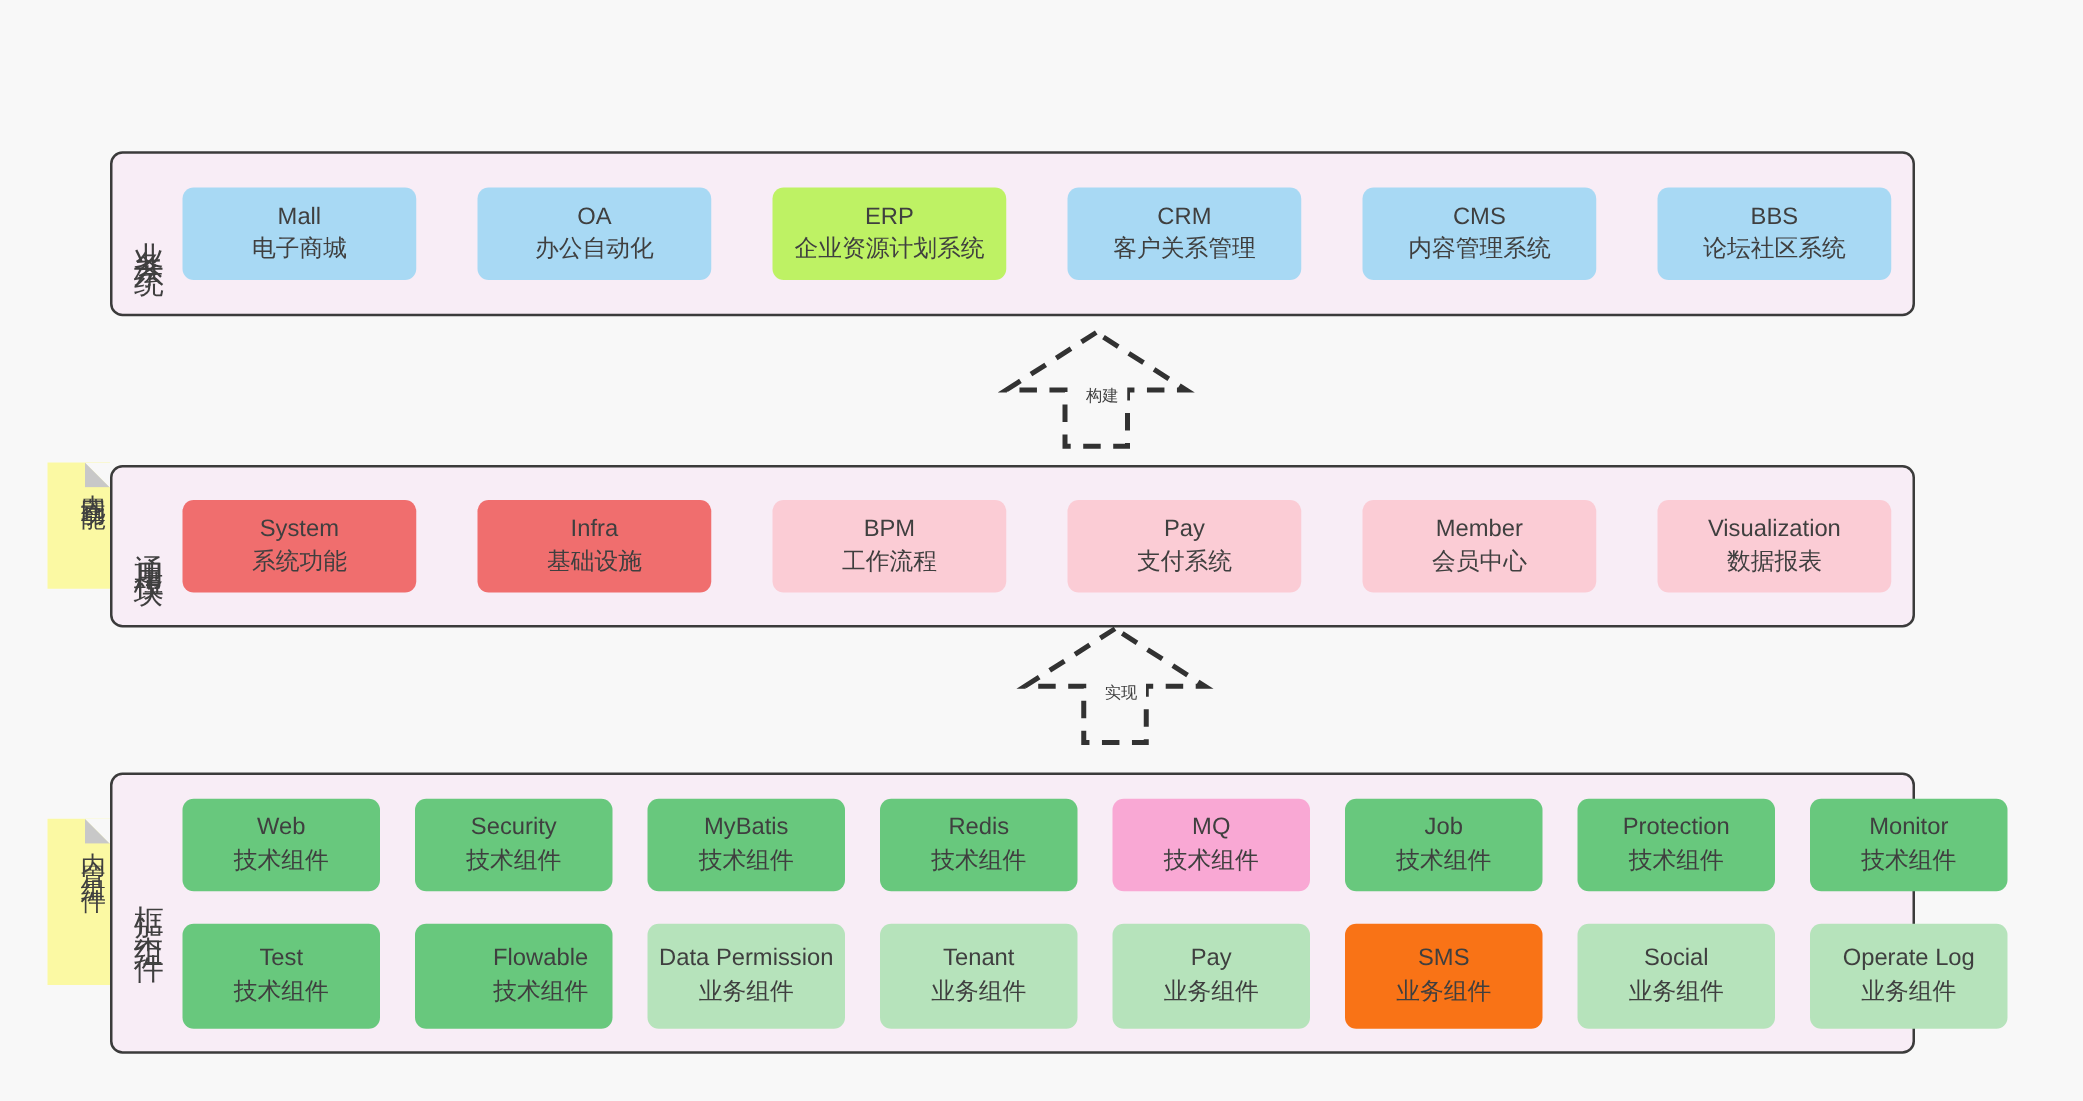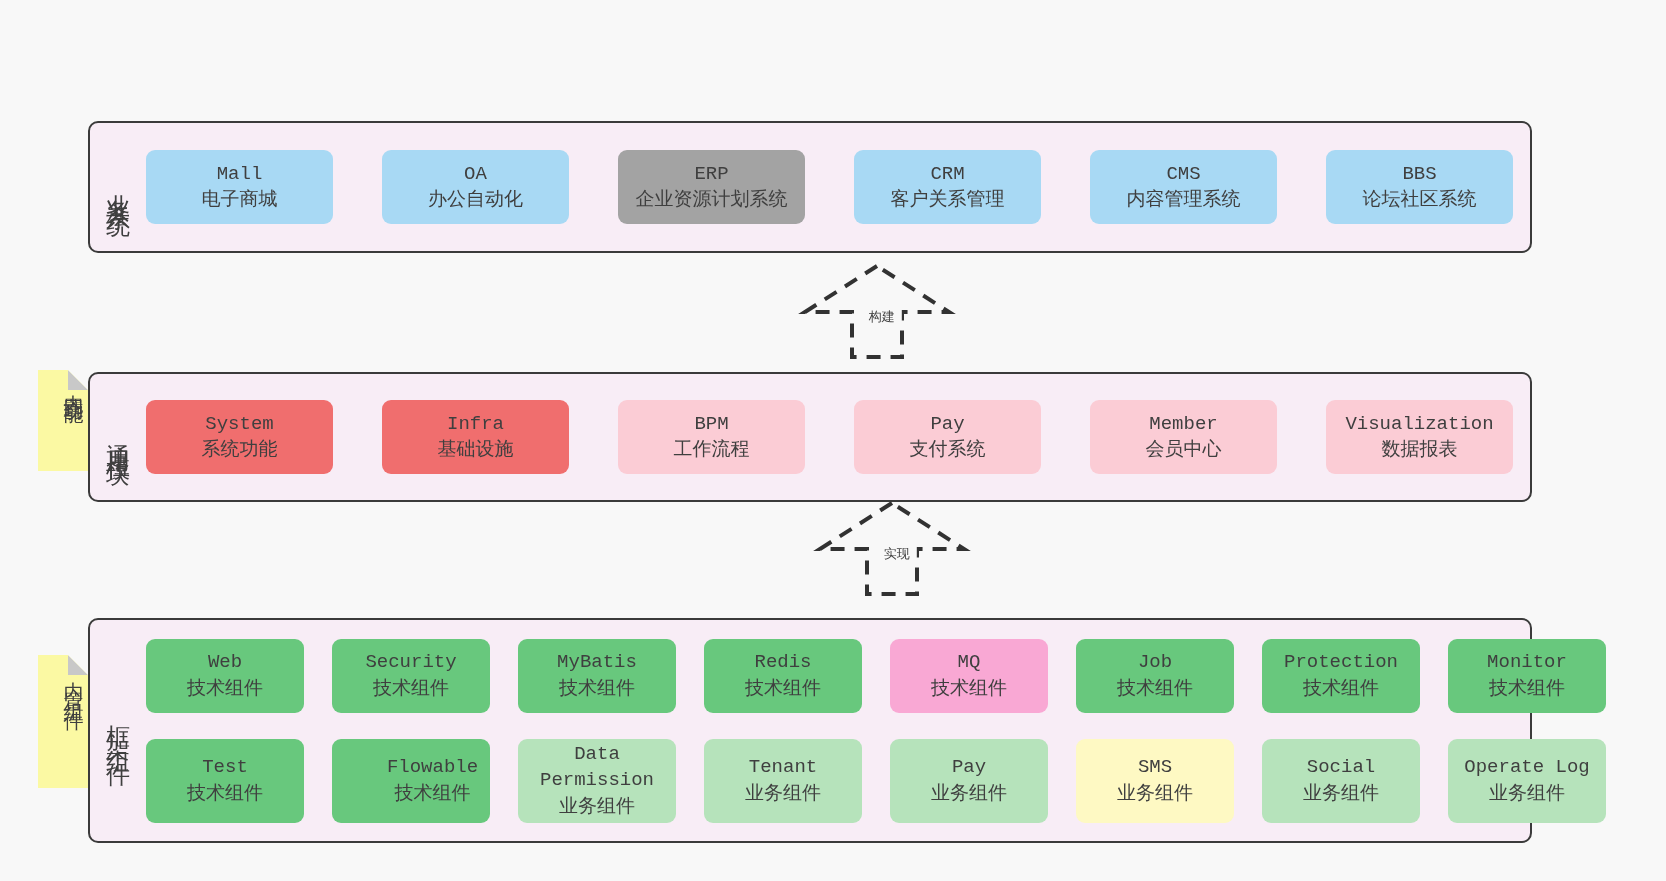--- a/index.html
+++ b/index.html
@@ -15,21 +15,21 @@
   .layer-bot{top:618px;height:225px;}
 
   .layer-label{width:56px;display:flex;align-items:center;justify-content:center;
                writing-mode:vertical-rl;text-orientation:upright;
                font-size:24px;color:#3f3f3f;letter-spacing:6px;}
   .layer-bot .layer-label{letter-spacing:13px;}
 
   .boxes{flex:1;display:flex;align-items:center;gap:49px;padding-right:18px;}
   .box{border-radius:9px;display:flex;flex-direction:column;align-items:center;
        justify-content:center;text-align:center;color:#3f3f3f;
-       font-size:19px;line-height:1.38;font-family:Liberation Mono, monospace;}
+       font-size:19px;line-height:1.38;}
   .box-lg{width:187px;height:74px;flex:none;}
 
   
   .rows{flex:1;display:flex;flex-direction:column;justify-content:center;
         gap:26px;padding-right:16px;}
   .row{display:flex;gap:28px;}
   .box-sm{width:158px;flex:none;padding:0 3px;box-sizing:border-box;}
   .row-1 .box-sm{height:74px;}
   .row-2 .box-sm{height:84px;}
 
@@ -64,21 +64,21 @@
     <div class="layer-label">业务系统</div>
     <div class="boxes">
       <div class="box box-lg" style="background: rgb(168, 217, 244);">
         <div>Mall</div>
         <div>电子商城</div>
       </div>
       <div class="box box-lg" style="background: rgb(168, 217, 244);">
         <div>OA</div>
         <div>办公自动化</div>
       </div>
-      <div class="box box-lg" style="background: #a3a3a3;">
+      <div class="box box-lg" style="background: #bef264;">
         <div>ERP</div>
         <div>企业资源计划系统</div>
       </div>
       <div class="box box-lg" style="background: rgb(168, 217, 244);">
         <div>CRM</div>
         <div>客户关系管理</div>
       </div>
       <div class="box box-lg" style="background: rgb(168, 217, 244);">
         <div>CMS</div>
         <div>内容管理系统</div>
@@ -197,21 +197,21 @@
           <div>业务组件</div>
         </div>
         <div class="box box-sm" style="background: rgb(182, 227, 187);">
           <div>Tenant</div>
           <div>业务组件</div>
         </div>
         <div class="box box-sm" style="background: rgb(182, 227, 187);">
           <div>Pay</div>
           <div>业务组件</div>
         </div>
-        <div class="box box-sm" style="background: #fef9c3; text-align: center;">
+        <div class="box box-sm" style="background: #f97316; text-align: center;">
           <div>SMS</div>
           <div>业务组件</div>
         </div>
         <div class="box box-sm" style="background: rgb(182, 227, 187);">
           <div>Social</div>
           <div>业务组件</div>
         </div>
         <div class="box box-sm" style="background: rgb(182, 227, 187);">
           <div>Operate Log</div>
           <div>业务组件</div>

